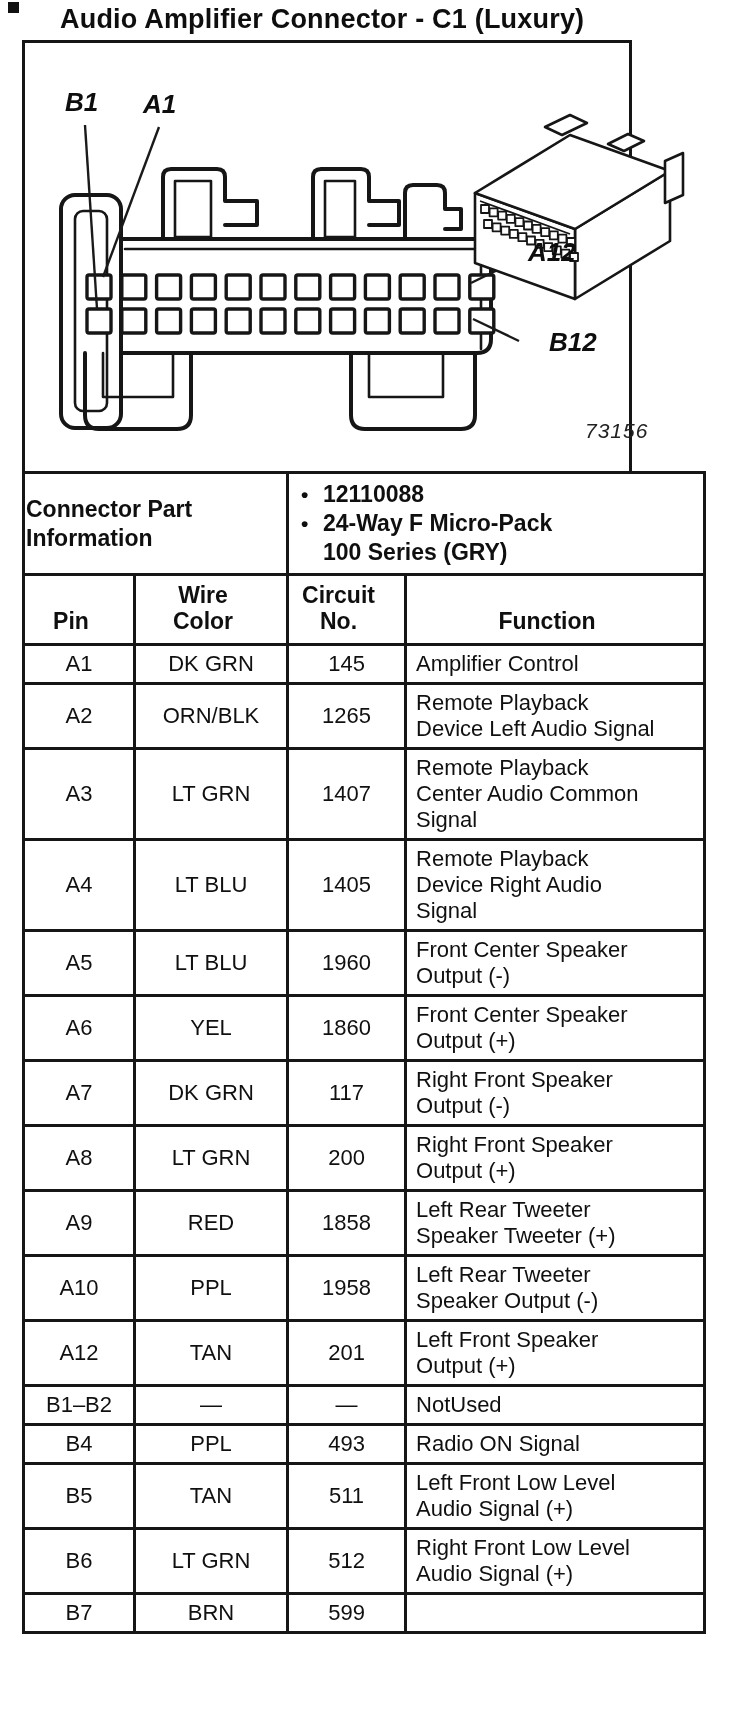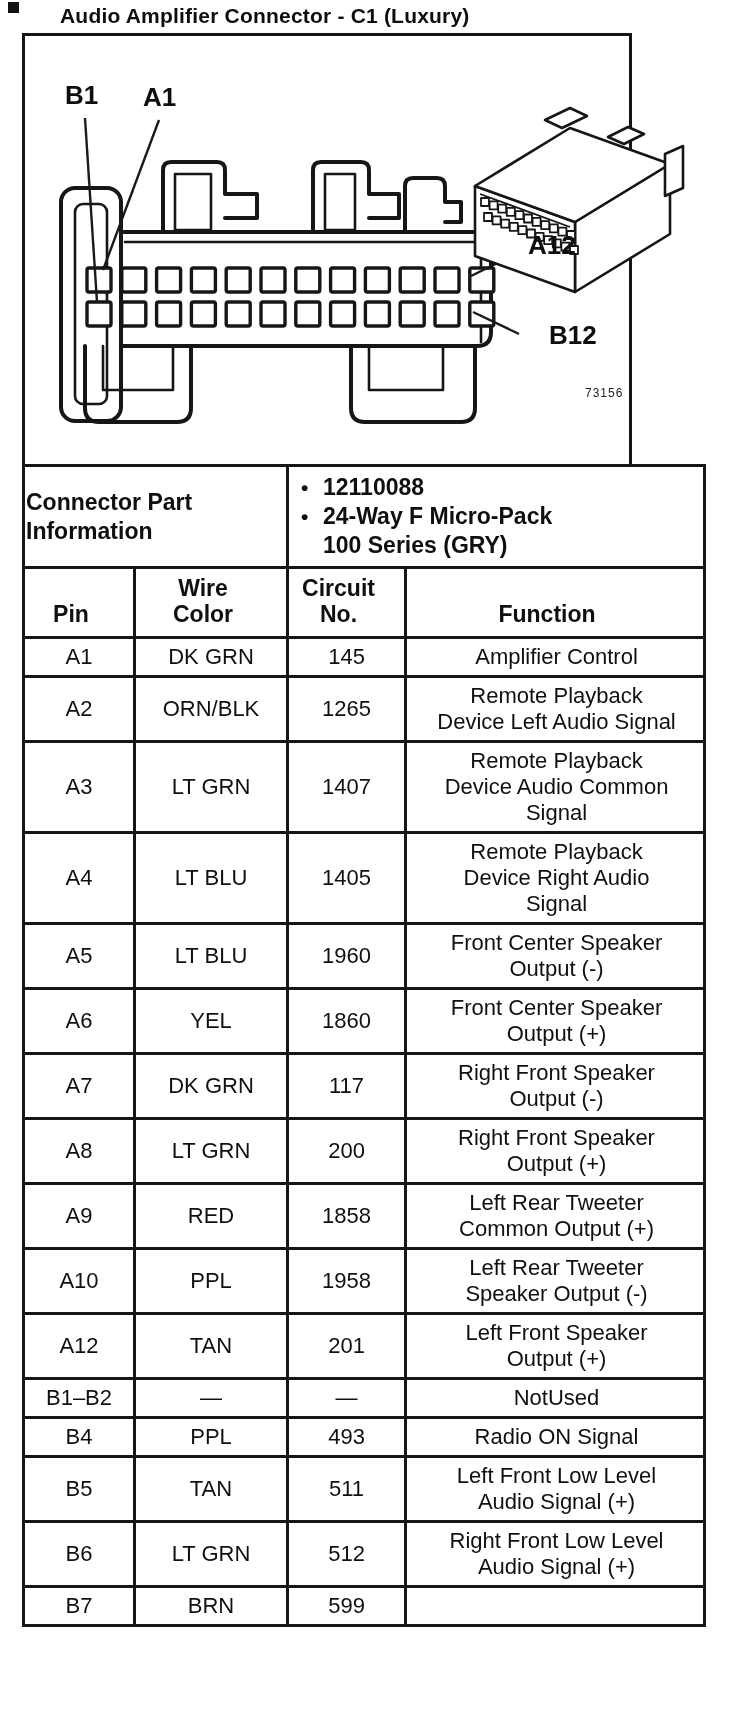--- a/index.html
+++ b/index.html
@@ -4,31 +4,31 @@
 <style>
   html,body { margin:0; padding:0; background:#ffffff; }
   body {
     width:752px; height:1726px; overflow:hidden;
     font-family:"Liberation Sans", sans-serif;
     color:#131313; position:relative;
     -webkit-font-smoothing:antialiased;
   }
   .artifact { position:absolute; left:8px; top:2px; width:11px; height:11px; background:#111; }
   h1.title {
-    margin:4px 0 5px 60px; font-size:21px; font-weight:700; letter-spacing:0.2px; color:#0e0e0e;
+    margin:4px 0 5px 60px; font-size:27px; font-weight:700; letter-spacing:0.2px; color:#0e0e0e;
   }
   .figure {
     position:relative; margin-left:22px; width:610px; height:431px;
-    border:3px solid #151515; border-bottom:none; box-sizing:border-box; background:#fff;
+    border:3px solid #151515; border-bottom:none; box-sizing:border-box; background:#fff;font-style:italic;
   }
   .figure svg { position:absolute; left:0; top:0; }
   .fig-label {
     position:absolute; font-size:26px; font-weight:700; color:#0e0e0e; line-height:26px;
   }
-  .fig-num { position:absolute; left:560px; top:350px; font-size:12px; letter-spacing:1px; color:#222; }
+  .fig-num { position:absolute; left:560px; top:376px; font-size:21px; letter-spacing:1px; color:#222; }
 
   table.pinout {
     margin-left:22px; width:681px; table-layout:fixed; border-collapse:collapse; background:#fff;
   }
   table.pinout td, table.pinout th { border:3px solid #161616; }
   col.c-pin  { width:111px; }
   col.c-wire { width:153px; }
   col.c-circ { width:118px; }
   col.c-func { width:299px; }
 
@@ -36,21 +36,21 @@
     font-weight:700; font-size:23px; text-align:left; vertical-align:middle;
     height:88px; line-height:29px; color:#0f0f0f;
   }
   td.info-body { vertical-align:middle; padding:6px 0 6px 12px; }
   .bullet-row { display:flex; align-items:flex-start; font-weight:700; font-size:23px; line-height:29px; color:#0f0f0f; }
   .bullet-row .dot { width:22px; flex:0 0 22px; font-size:21px; }
   .bullet-row.cont { padding-left:22px; }
 
   th { font-size:23px; font-weight:700; vertical-align:bottom; padding:6px 16px 9px 0; line-height:26px; color:#0f0f0f; }
   tbody td { font-size:22px; line-height:26px; padding:5px 0; vertical-align:middle; text-align:center; color:#101010; }
-  tbody td.fn { text-align:center; padding:5px 6px 5px 9px; }
+  tbody td.fn { text-align:left; padding:5px 6px 5px 9px; }
   tbody td.fn div { line-height:26px; }
 </style>
 </head>
 <body>
 
 <div class="artifact"></div>
 
 <h1 class="title">Audio Amplifier Connector - C1 (Luxury)</h1>
 
 <div class="figure">
@@ -210,21 +210,21 @@
           <div>Remote Playback</div>
           <div>Device Left Audio Signal</div>
         </td>
       </tr>
       <tr>
         <td>A3</td>
         <td>LT GRN</td>
         <td>1407</td>
         <td class="fn">
           <div>Remote Playback</div>
-          <div>Device Audio Common</div>
+          <div>Center Audio Common</div>
           <div>Signal</div>
         </td>
       </tr>
       <tr>
         <td>A4</td>
         <td>LT BLU</td>
         <td>1405</td>
         <td class="fn">
           <div>Remote Playback</div>
           <div>Device Right Audio</div>
@@ -266,21 +266,21 @@
           <div>Right Front Speaker</div>
           <div>Output (+)</div>
         </td>
       </tr>
       <tr>
         <td>A9</td>
         <td>RED</td>
         <td>1858</td>
         <td class="fn">
           <div>Left Rear Tweeter</div>
-          <div>Common Output (+)</div>
+          <div>Speaker Tweeter (+)</div>
         </td>
       </tr>
       <tr>
         <td>A10</td>
         <td>PPL</td>
         <td>1958</td>
         <td class="fn">
           <div>Left Rear Tweeter</div>
           <div>Speaker Output (-)</div>
         </td>

